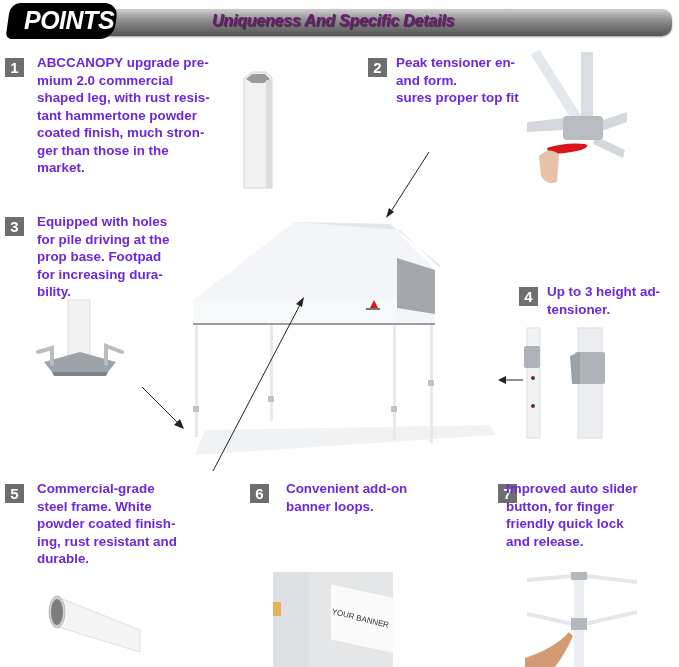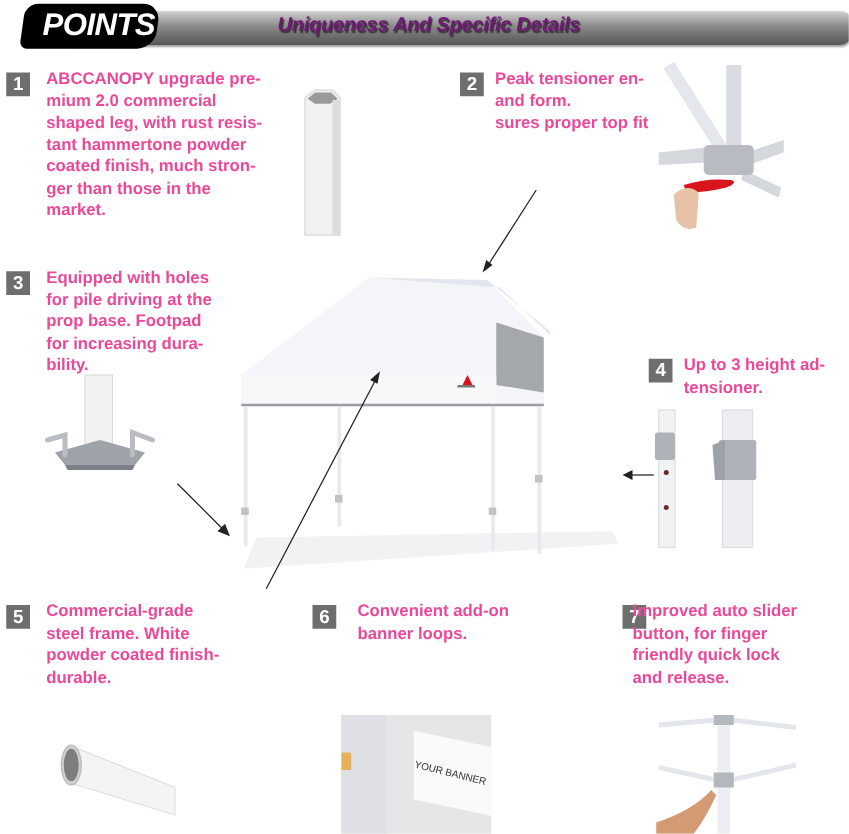--- a/index.html
+++ b/index.html
@@ -1,28 +1,28 @@
 <!DOCTYPE html>
 <html><head>
 <meta charset="utf-8">
 <style>
   html, body { margin:0; padding:0; background:#ffffff; }
   body { width:679px; height:667px; position:relative; overflow:hidden; font-family:"Liberation Sans", sans-serif; color:#1a1a1a; }
-  .header-bar { position:absolute; left:12px; top:2px; width:607px; height:38px;padding-left:12px; }
+  .header-bar { position:absolute; left:2px; top:2px; width:607px; height:38px;padding-left:12px; }
   .header-stripe { position:absolute; left:40px; top:7px; width:630px; height:27px; border-radius:4px 10px 10px 4px;
     background:linear-gradient(to bottom,#cfcfcf 0%,#8a8a8a 45%,#555 100%); box-shadow:0 1px 2px rgba(0,0,0,.4); }
   .header-points { position:absolute; left:6px; top:1px; width:108px; height:36px; background:#000; border-radius:10px 14px 14px 6px;
     transform:skewX(-8deg); }
   .header-points-text { position:absolute; left:22px; top:4px; font-size:25px; font-weight:bold; font-style:italic; color:#fff; letter-spacing:-0.5px; }
   .header-subtitle { position:absolute; left:210px; top:10px; font-size:16px; font-style:italic; font-weight:bold; color:#701a75;
     text-shadow:1px 1px 1px #333; letter-spacing:-0.2px; }
 
   .badge { position:absolute; width:19px; height:19px; background:#6e6e6e; color:#fff; font-weight:bold; font-size:15px;
     text-align:center; line-height:19px; }
-  .feature-text { position:absolute; font-size:13.4px; line-height:17.5px; font-weight:bold; color:#ec4899; }
+  .feature-text { position:absolute; font-size:13.4px; line-height:17.5px; font-weight:bold; color:#6d28d9; }
 
   svg { position:absolute; overflow:visible; }
 </style>
 </head>
 <body>
 
 <div class="header-bar">
   <div class="header-stripe"></div>
   <div class="header-points"></div>
   <div class="header-points-text">POINTS</div>
@@ -124,20 +124,21 @@
   <polygon points="70,28 80,24 80,56 72,56" fill="#9da2a9"></polygon>
   <line x1="0" y1="52" x2="23" y2="52" stroke="#222"></line>
   <polygon points="-2,52 6,48 6,56" fill="#222"></polygon>
 </svg>
 
 <div class="badge" style="left:5px;top:484px;">5</div>
 <div class="feature-text" style="left:37px;top:480px;width:180px;">
   <div>Commercial-grade</div>
   <div>steel frame. White</div>
   <div>powder coated finish-</div>
+  <div>ing, rust resistant and</div>
   <div>durable.</div>
 </div>
 <svg style="left:45px;top:592px;" width="100" height="70" viewBox="0 0 100 70">
   <polygon points="10,4 95,38 95,60 10,34" fill="#f4f4f4" stroke="#e0e0e0"></polygon>
   <ellipse cx="12" cy="20" rx="8" ry="16" fill="#cfcfcf" stroke="#bbb"></ellipse>
   <ellipse cx="12" cy="20" rx="6" ry="13" fill="#7d7d7d"></ellipse>
 </svg>
 
 <div class="badge" style="left:250px;top:484px;">6</div>
 <div class="feature-text" style="left:286px;top:480px;width:170px;">

